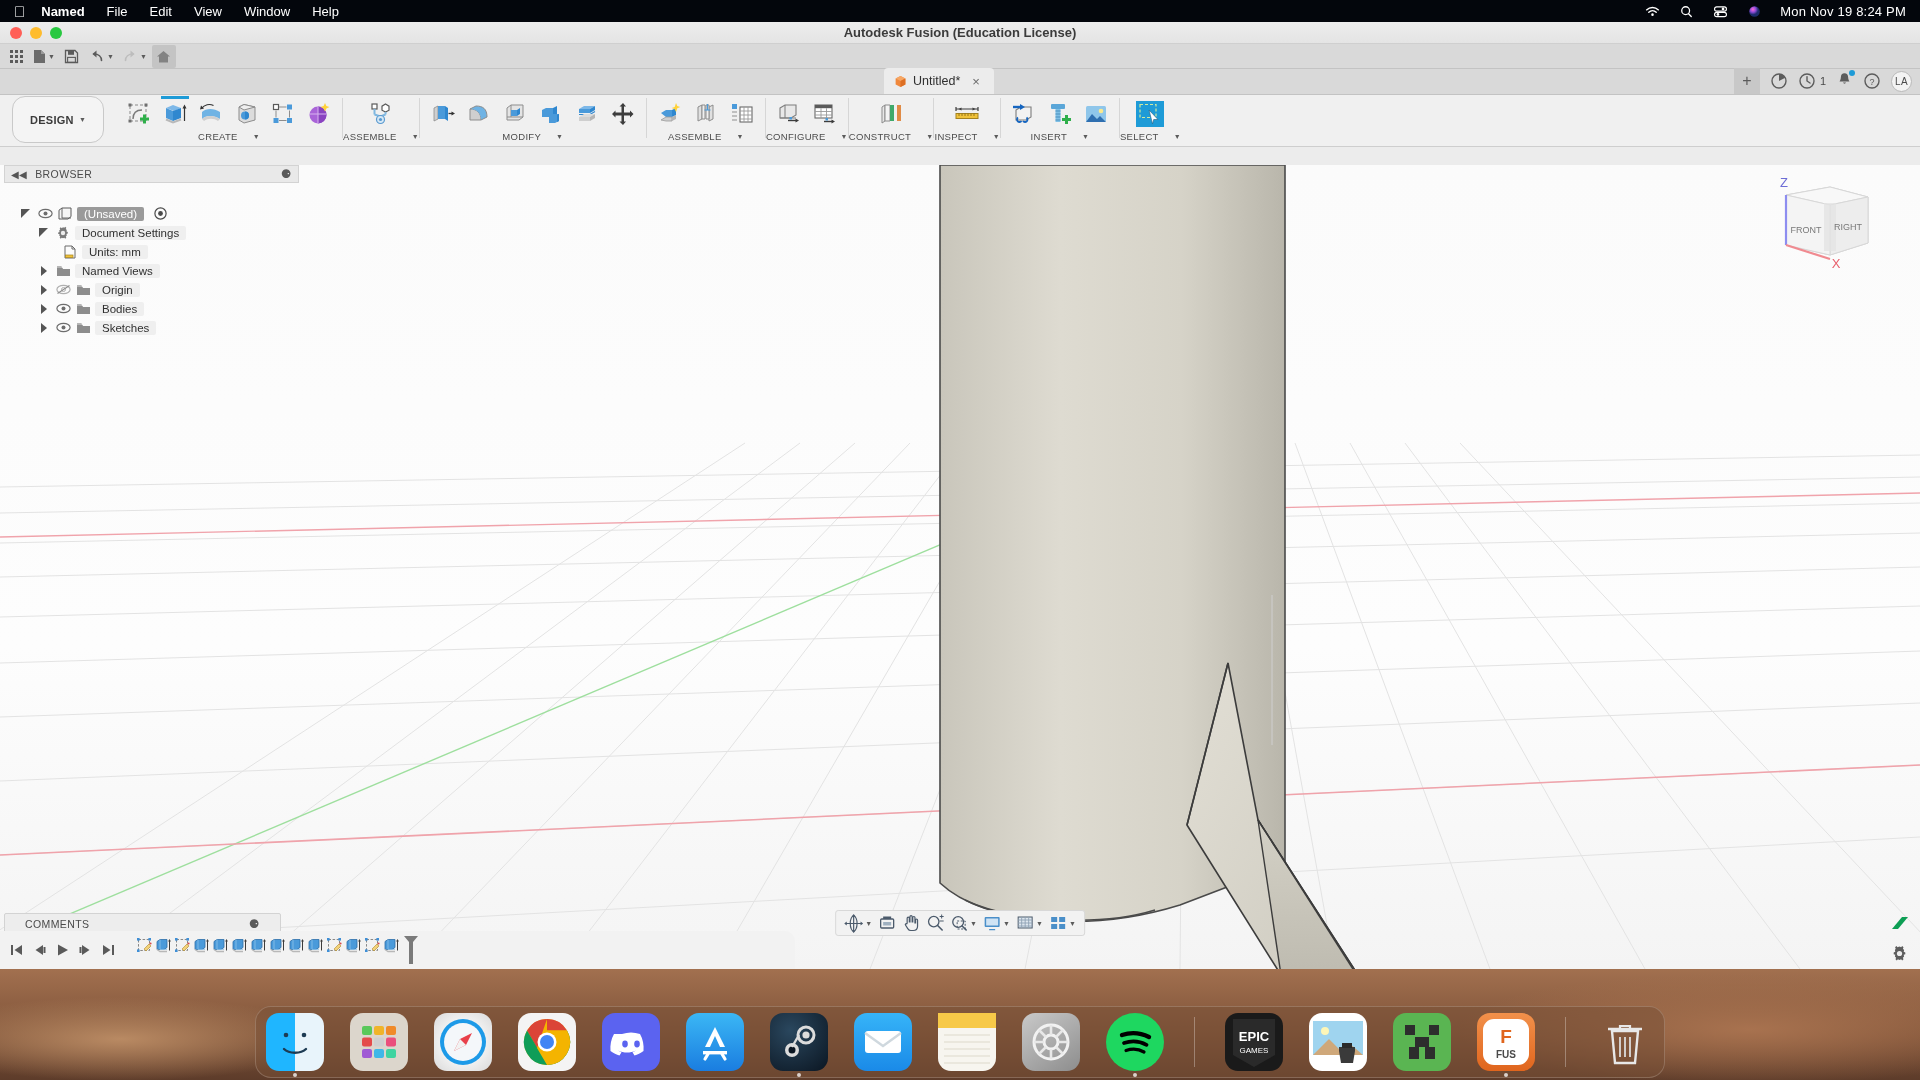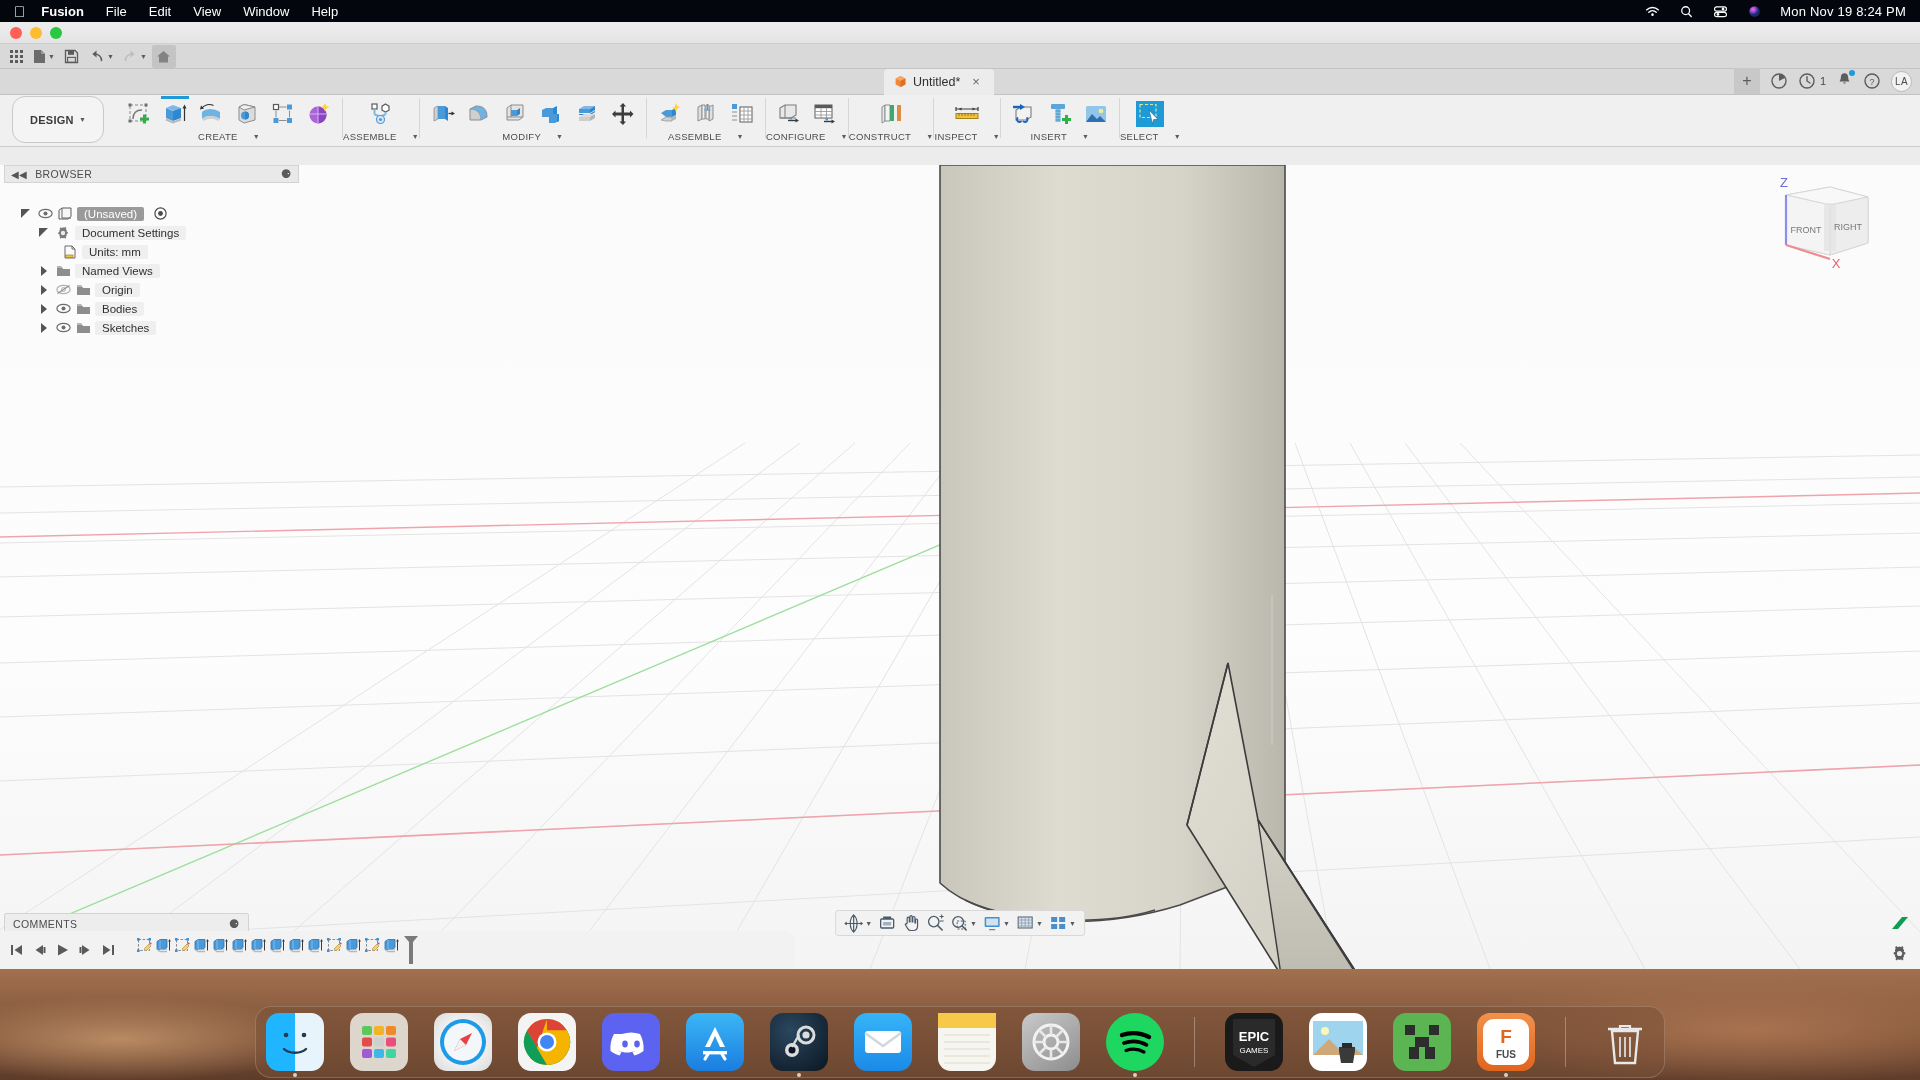--- a/index.html
+++ b/index.html
@@ -51,21 +51,21 @@
   }
   .qbtn {
     height: 23px; min-width: 24px; display: flex; align-items: center; justify-content: center;
     padding: 0 3px; color: #5b5b5b;
   }
   .qbtn.active { background: #c4c4c4; border-radius: 2px; }
   .caret { font-size: 7px; margin-left: 2px; color: #5b5b5b; }
 
   
   #tabstrip {
-    height: 26px; background: #d9d9d9; display: flex; align-items: center;
+    height: 26px; background: #d9d9d9; display: flex; align-items: flex-end;
     border-bottom: 1px solid #c3c3c3; position: relative;
   }
   #doc-tab {
     margin-left: 884px; height: 26px; background: #ececec;
     display: flex; align-items: center; padding: 0 14px 0 10px; gap: 6px;
     border-radius: 4px 4px 0 0; font-size: 12.5px; color: #2f2f2f;
   }
   .cube-ic { width: 13px; height: 13px; }
   #tab-close { margin-left: 6px; color: #6a6a6a; font-size: 13px; }
   #tabstrip .tright {
@@ -131,23 +131,23 @@
   .tw { width: 15px; display: flex; justify-content: center; align-items: center; color: #555; font-size: 9px; }
   .eye { width: 16px; display: flex; justify-content: center; align-items: center; }
   .fold { width: 16px; display: flex; justify-content: center; align-items: center; }
   .tlabel { position: relative; z-index: 2; padding: 1px 7px; border-radius: 2px; background: #efefef; }
   .tlabel.sel { background: #9a9a9a; color: #fff; }
   .tri { width: 0; height: 0; border-left: 6px solid #555; border-top: 5px solid transparent; border-bottom: 5px solid transparent; }
   .tri-down { width: 0; height: 0; border-top: 9px solid #555; border-right: 9px solid transparent; }
 
   
   #comments {
-    position: absolute; left: 4px; bottom: 35px; width: 245px; height: 21px;
+    position: absolute; left: 4px; bottom: 35px; width: 277px; height: 21px;
     background: #ededed; border: 1px solid #d3d3d3; border-radius: 2px;
-    display: flex; align-items: center; padding: 0 8px;
+    display: flex; align-items: center; padding: 0 20px;
     font-size: 10.5px; letter-spacing: .4px; color: #4a4a4a; z-index: 20;
   }
   #comments .hright { margin-left: auto; font-size: 12px; color: #5a5a5a; }
 
   
   #viewcube { position: absolute; right: 42px; top: 2px; z-index: 20; }
 
   
   #navbar {
     position: absolute; left: 50%; transform: translateX(-50%); bottom: 33px;
@@ -192,21 +192,21 @@
   }
   .dock-ic { width: 58px; height: 58px; border-radius: 13px; position: relative; flex: 0 0 auto; }
   .dot { position: absolute; bottom: -6px; left: 50%; transform: translateX(-50%); width: 4px; height: 4px; border-radius: 50%; background: rgba(255,255,255,.75); }
   .dock-sep { width: 1px; height: 50px; background: rgba(255,255,255,.3); margin: 0 4px; }
 </style>
 </head>
 <body>
 
 <div id="menubar">
   <span class="apple"></span>
-  <span class="mi bold">Fusion</span>
+  <span class="mi bold">Named</span>
   <span class="mi">File</span>
   <span class="mi">Edit</span>
   <span class="mi">View</span>
   <span class="mi">Window</span>
   <span class="mi">Help</span>
   <div class="right">
     <svg class="mb-ic" viewBox="0 0 20 16">
         <path d="M10 13.2a1.5 1.5 0 100-3 1.5 1.5 0 000 3z" fill="#fff"></path>
         <path d="M5.6 8.9a6.4 6.4 0 018.8 0" stroke="#fff" stroke-width="1.6" fill="none" stroke-linecap="round"></path>
         <path d="M3 6.1a10.2 10.2 0 0114 0" stroke="#fff" stroke-width="1.6" fill="none" stroke-linecap="round"></path>
@@ -236,20 +236,21 @@
 </div>
 
 <div id="fusion">
 
   <div id="titlebar">
     <div class="traffic">
       <span class="tl r"></span>
       <span class="tl y"></span>
       <span class="tl g"></span>
     </div>
+    <div id="wintitle">Autodesk Fusion (Education License)</div>
   </div>
 
   <div id="qat">
     <div class="qbtn">
       <svg width="15" height="15" viewBox="0 0 15 15">
         <g fill="#5b5b5b">
             <rect x="1" y="1" width="3" height="3"></rect>
             <rect x="6" y="1" width="3" height="3"></rect>
             <rect x="11" y="1" width="3" height="3"></rect>
             <rect x="1" y="6" width="3" height="3"></rect>

